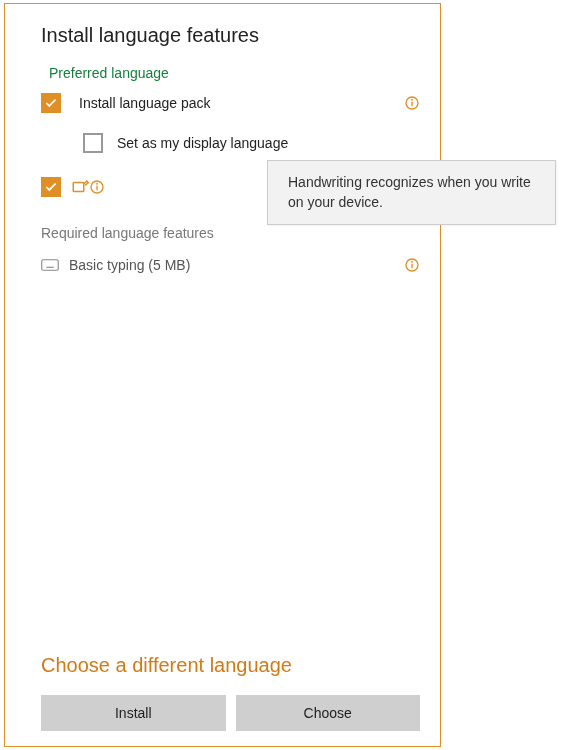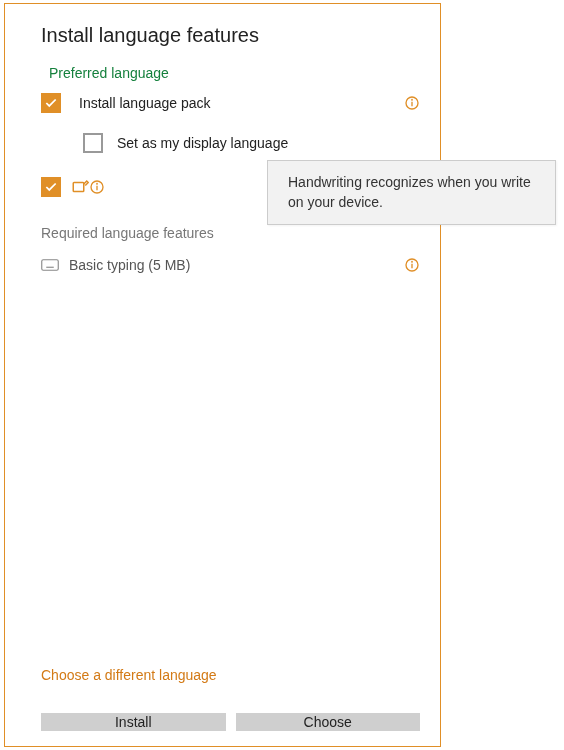--- a/index.html
+++ b/index.html
@@ -99,29 +99,29 @@
     display: flex;
     align-items: center;
     min-height: 24px;
     margin-bottom: 10px;
   }
   .required-row .feature-icon { margin-left: 0; }
   .required-row .feature-label { color: #555; }
   .spacer { flex: 1; }
   .link {
     color: #d37a16;
-    font-size: 14px;
-    cursor: pointer;
-    margin-bottom: 30px;
+    font-size: 20px;
+    cursor: pointer;
+    margin-bottom: 18px;
     display: inline-block;
   }
   .button-row { display: flex; gap: 10px; }
   .btn {
     flex: 1;
-    height: 18px;
+    height: 36px;
     background: #cfcfcf;
     border: none;
     font-size: 14px;
     color: #222;
     cursor: pointer;
   }
   .tooltip {
     position: absolute;
     left: 267px;
     top: 160px;

